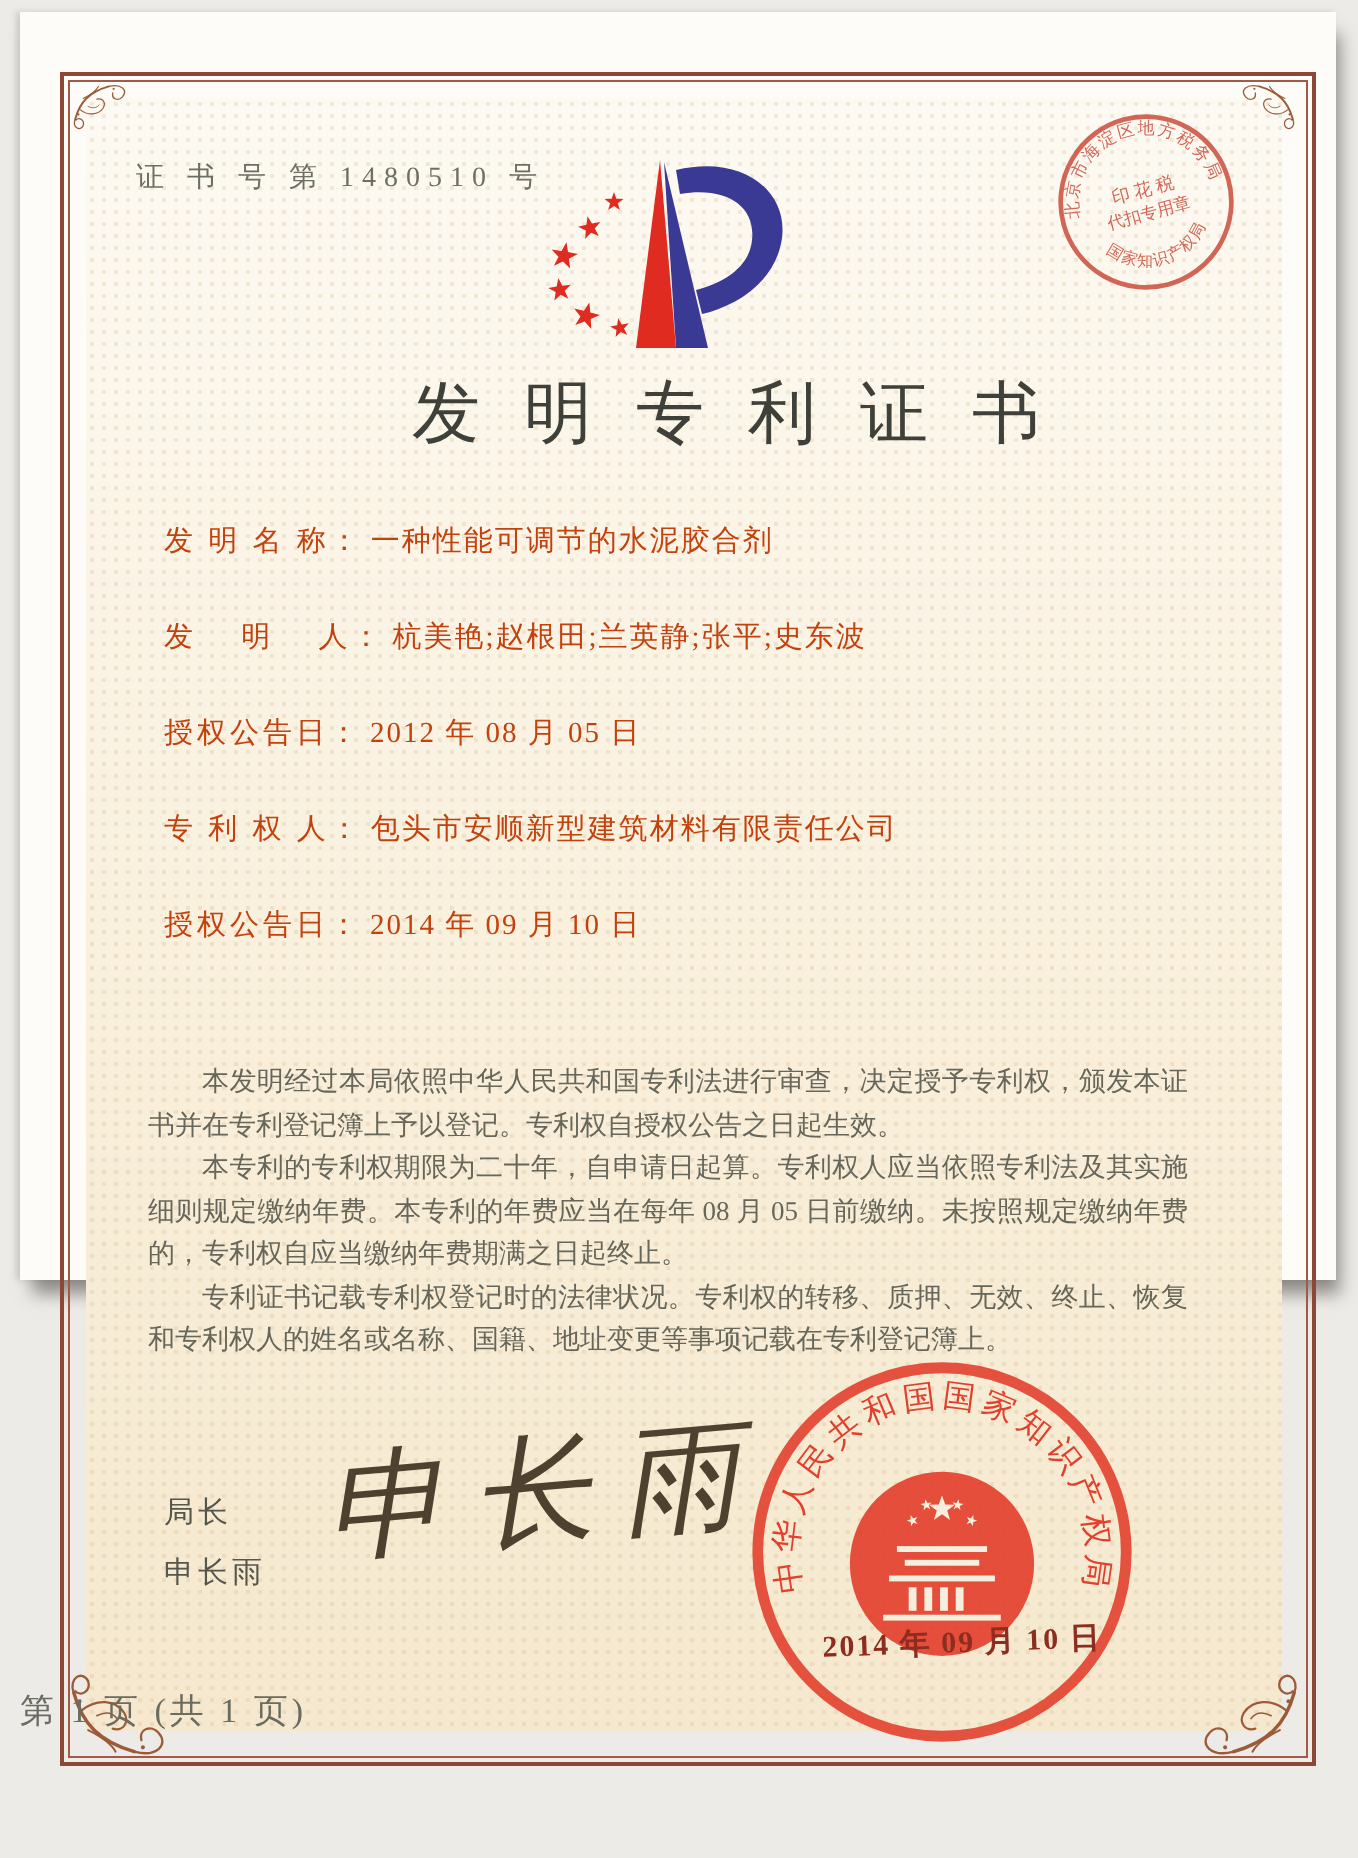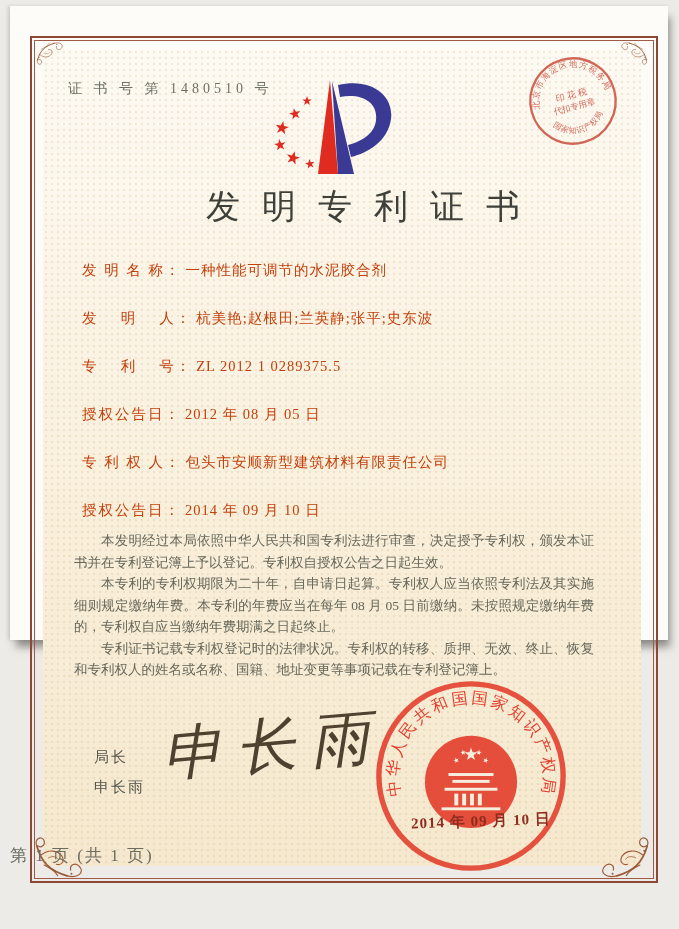--- a/index.html
+++ b/index.html
@@ -21,21 +21,21 @@
   .logo-wrap{position:absolute;left:258px;top:72px;width:136px;height:102px;z-index:3;}
   .title{position:absolute;left:0;top:178px;width:100%;text-align:center;font-size:34px;
          letter-spacing:22px;text-indent:22px;color:#3f403a;z-index:3;margin-left:24px;}
   .fields{position:absolute;left:72px;top:240px;width:520px;z-index:3;}
   .field-row{height:48px;display:flex;align-items:center;font-size:14.5px;color:#c2410c;}
   .field-label{letter-spacing:2px;white-space:pre;}
   .field-value{letter-spacing:1px;margin-left:4px;}
   .body-text{position:absolute;left:64px;top:524px;width:520px;font-size:13.5px;line-height:21.5px;
              color:#66675a;text-align:justify;z-index:3;}
   .body-text p{margin:0;text-indent:2em;}
-  .signer{position:absolute;left:84px;top:736px;font-size:15px;line-height:30px;color:#55564c;
+  .signer{position:absolute;left:72px;top:736px;font-size:15px;line-height:30px;color:#55564c;
           letter-spacing:2px;z-index:3;}
   .signature{position:absolute;left:152px;top:700px;font-size:60px;color:#3e2f1f;
              font-style:italic;letter-spacing:14px;transform:rotate(-5deg);opacity:.9;z-index:3;
              font-family:"DejaVu Serif","Liberation Serif",serif;}
   .seal-wrap{position:absolute;left:363px;top:672px;width:196px;height:196px;z-index:4;}
   .seal-date{position:absolute;left:396px;top:806px;width:150px;text-align:center;font-size:15px;
              font-weight:bold;color:#8d2d1f;letter-spacing:1px;transform:rotate(-2deg);z-index:5;}
   .stamp-wrap{position:absolute;left:515px;top:47px;width:96px;height:96px;z-index:3;opacity:.92;}
   .footer{position:absolute;left:0;top:838px;width:100%;text-align:left;font-size:17px;
           letter-spacing:2px;color:#6b6c60;z-index:3;}
@@ -103,24 +103,20 @@
     <div class="fields">
       <div class="field-row">
         <span class="field-label">发 明 名 称：</span>
         <span class="field-value">一种性能可调节的水泥胶合剂</span>
       </div>
       <div class="field-row">
         <span class="field-label">发　 明　 人：</span>
         <span class="field-value">杭美艳;赵根田;兰英静;张平;史东波</span>
       </div>
       <div class="field-row">
-        <span class="field-label">专　 利　 号：</span>
-        <span class="field-value">ZL 2012 1 0289375.5</span>
-      </div>
-      <div class="field-row">
         <span class="field-label">授权公告日：</span>
         <span class="field-value">2012 年 08 月 05 日</span>
       </div>
       <div class="field-row">
         <span class="field-label">专 利 权 人：</span>
         <span class="field-value">包头市安顺新型建筑材料有限责任公司</span>
       </div>
       <div class="field-row">
         <span class="field-label">授权公告日：</span>
         <span class="field-value">2014 年 09 月 10 日</span>

